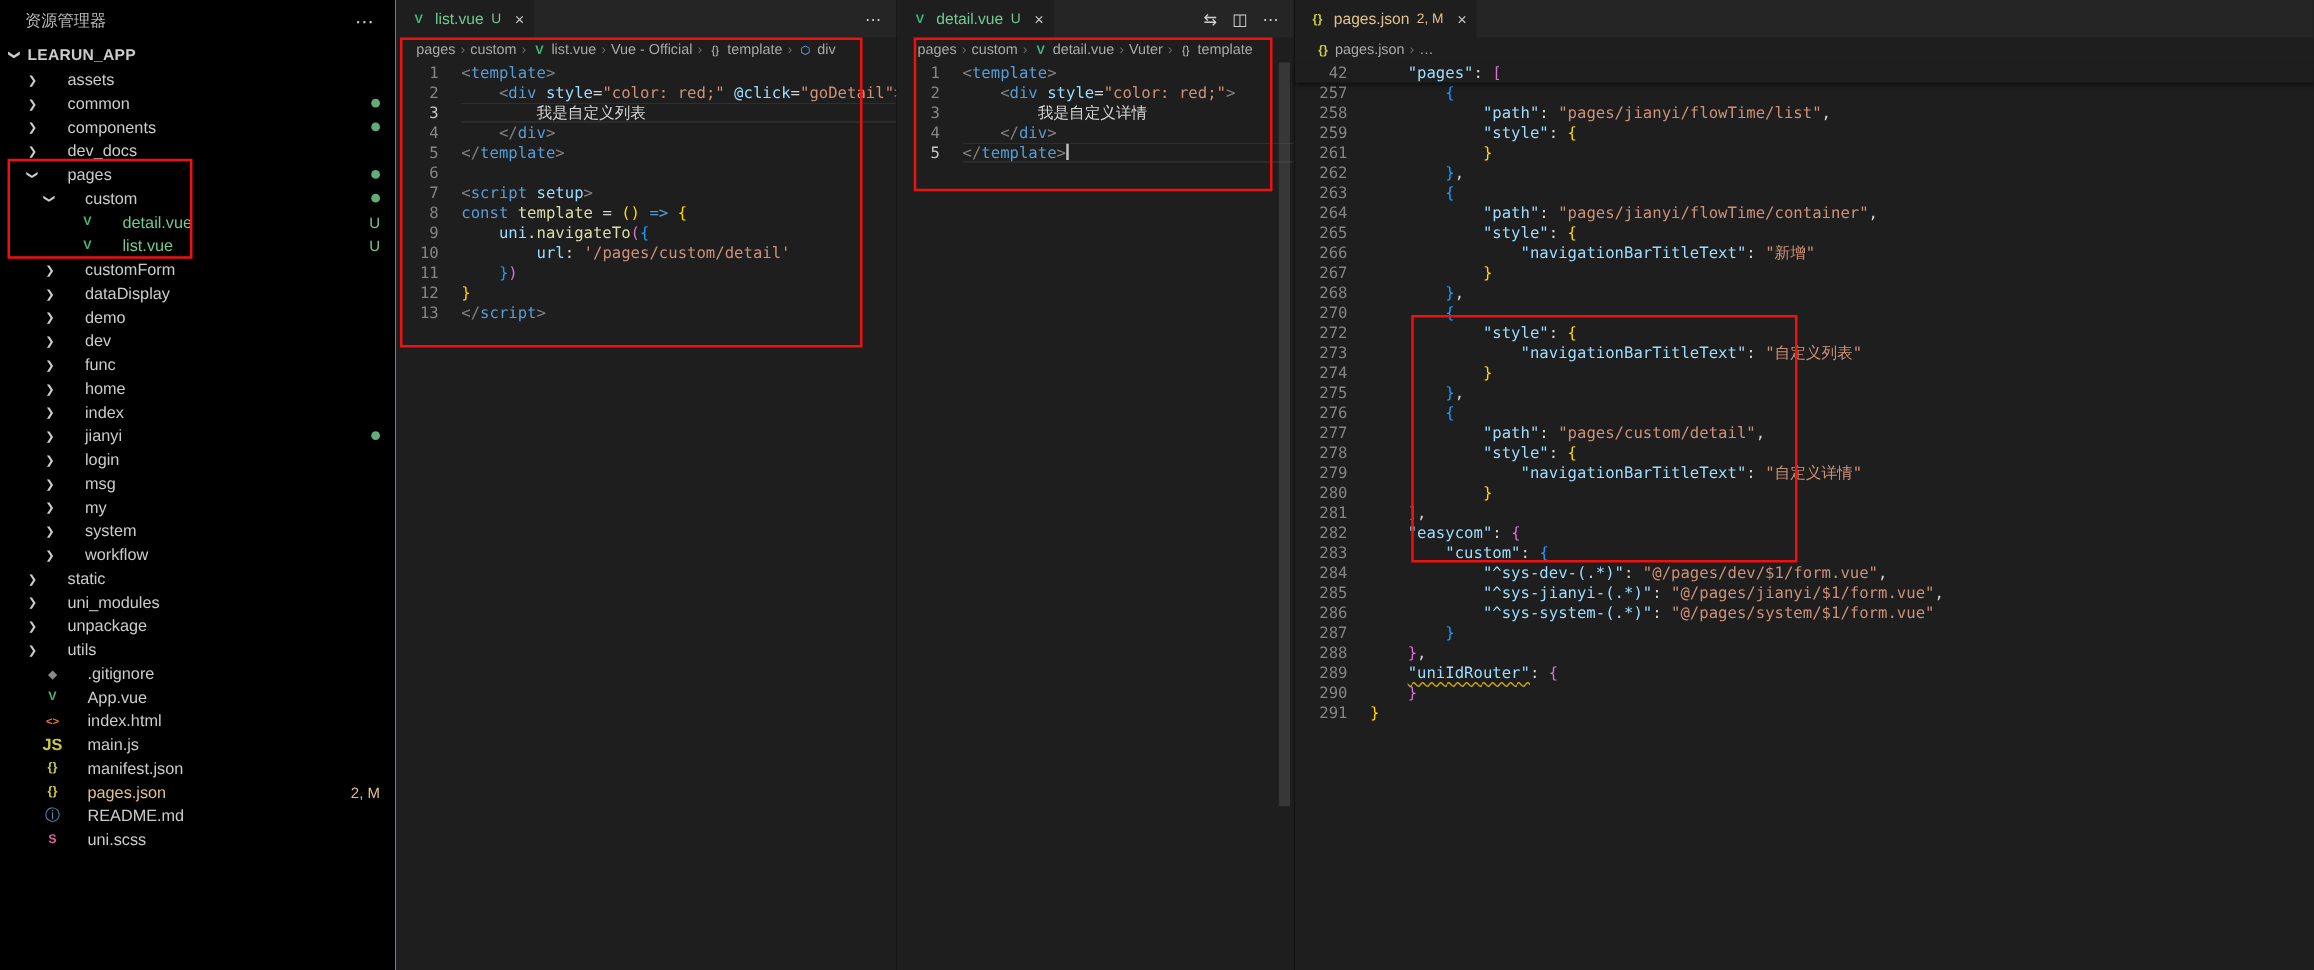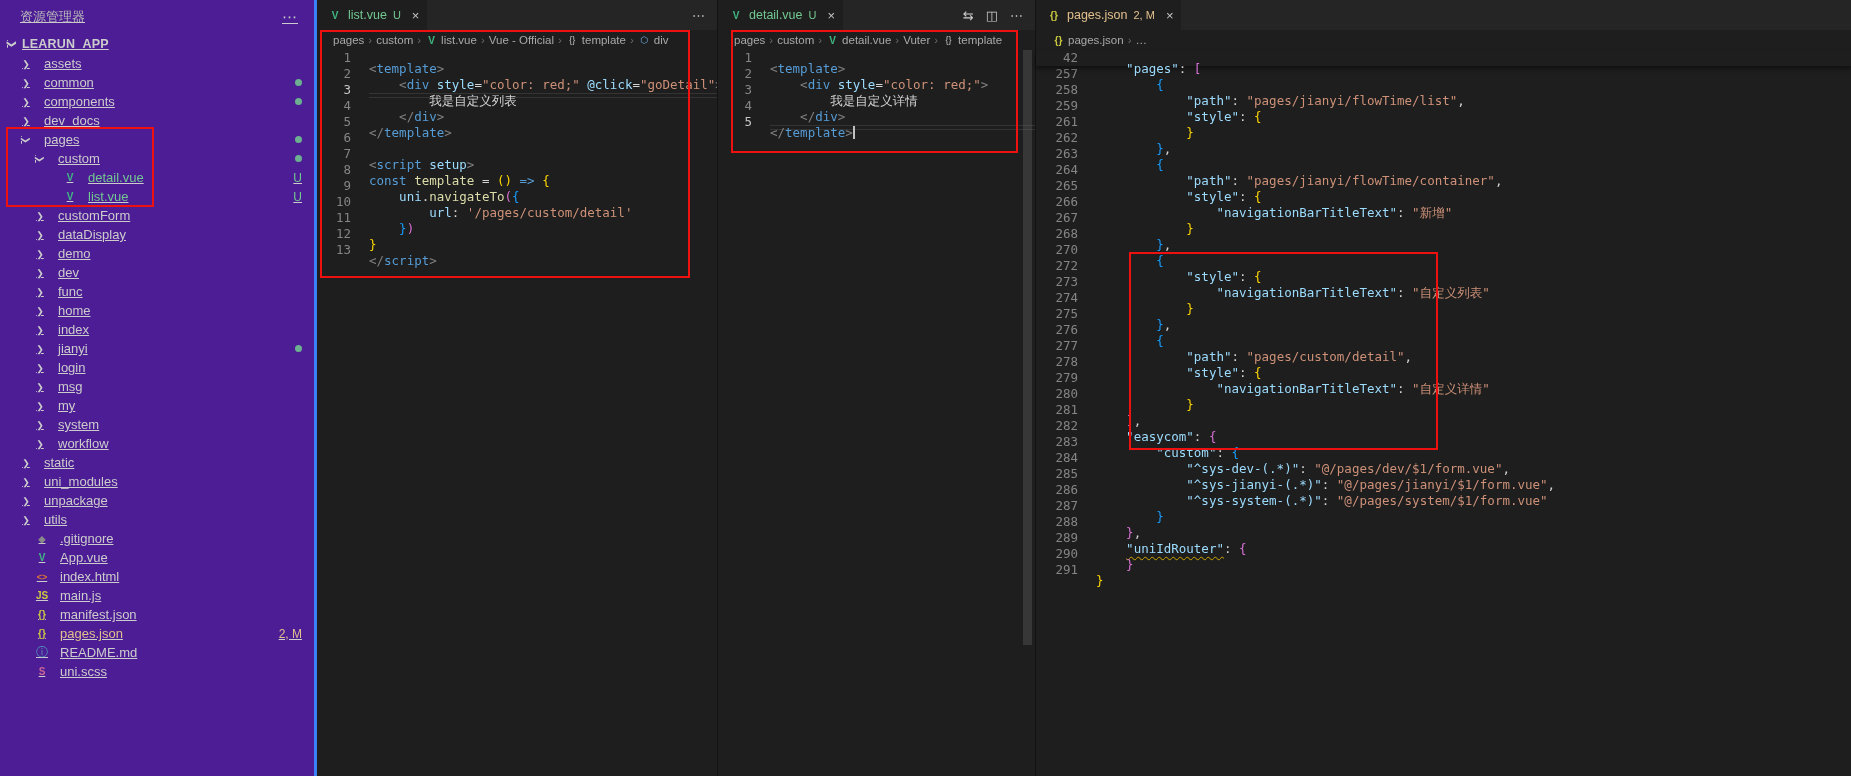--- a/index.html
+++ b/index.html
@@ -5,40 +5,40 @@
   * { box-sizing: border-box; }
   html,body { margin:0; padding:0; }
   body {
     width:1851px; height:776px; position:relative; overflow:hidden;
     background:#1e1e1e; font-family:"Liberation Sans", sans-serif;
     -webkit-font-smoothing:antialiased; color:#cccccc;
   }
   .workbench { display:flex; width:100%; height:100%; }
 
   
-  .sidebar { width:317px; flex:none; background:#4c1d95; border-right:3px solid #3b82f6; overflow:hidden;text-decoration:underline; }
+  .sidebar { width:317px; flex:none; background:#000000; border-right:1px solid #3b82f6; overflow:hidden; }
   .sb-header { height:34px; display:flex; align-items:center; justify-content:space-between; padding:0 16px 0 20px; color:#bbbbbb; font-size:13px; }
   .sb-more { color:#cccccc; cursor:pointer; font-size:15px; letter-spacing:1px; }
   .root-row { display:flex; align-items:center; height:20px; padding-left:4px; color:#cccccc; font-weight:700; font-size:12.5px; cursor:pointer; }
   .root-label { margin-left:2px; letter-spacing:.2px; }
   .tree { overflow:hidden; }
   .trow { display:flex; align-items:center; height:19px; color:#cccccc; font-size:13px; padding-right:12px; cursor:pointer; white-space:nowrap; }
   .twisty { width:16px; flex:none; font-size:9px; color:#cccccc; display:inline-flex; justify-content:center; }
   .twisty.open { transform:rotate(90deg); }
-  .tlabel { margin-left:10px; }
+  .tlabel { margin-left:20px; }
   .st-untracked { color:#73c991; }
   .st-modified { color:#e2c08d; }
   .gitbadge { margin-left:auto; font-size:12px; }
   .dot { margin-left:auto; width:7px; height:7px; border-radius:50%; background:#73c991; opacity:.85; flex:none; }
 
   
   .fi { display:inline-flex; width:16px; flex:none; justify-content:center; align-items:center; font-weight:700; font-size:10px; font-family:"Liberation Sans",sans-serif; }
   .fi-vue { color:#41b883; }
   .fi-json { color:#cbcb41; }
-  .fi-js { color:#cbcb41; font-size:10px; }
+  .fi-js { color:#cbcb41; font-size:13px; }
   .fi-html { color:#e37933; font-size:9px; }
   .fi-readme { color:#519aba; font-weight:400; font-size:12px; }
   .fi-gitignore { color:#8a8a8a; font-size:9px; }
   .fi-scss { color:#cc6699; }
   .fi-sym-braces { color:#c5c5c5; font-weight:400; font-size:9px; }
   .fi-sym-box { color:#75beff; font-weight:400; font-size:9px; }
 
   
   .editors { flex:1; display:flex; min-width:0; }
   .egroup { position:relative; background:#1e1e1e; display:flex; flex-direction:column; }
@@ -56,21 +56,21 @@
   .crumb { display:flex; align-items:center; gap:3px; cursor:pointer; }
   .crumb .fi { width:13px; }
   .crumb-sep { color:#6a6a6a; }
 
   .sticky { flex:none; position:relative; z-index:3; background:#1e1e1e; box-shadow:0 3px 4px rgba(0,0,0,.45); }
   .code { flex:1; overflow:hidden; position:relative; }
   .cline { display:flex; height:16px; line-height:16px; font-family:"DejaVu Sans Mono", monospace; font-size:12.5px; }
   .gut { flex:none; text-align:right; color:#858585; }
   .e1 .gut, .e2 .gut { width:52px; padding-right:18px; }
   .e3 .gut { width:60px; padding-right:18px; }
-  .ct { white-space:pre; flex:1; min-width:0; color:#d4d4d4;margin-top:11px; }
+  .ct { white-space:pre; flex:1; min-width:0; color:#d4d4d4; }
   .cline.current .ct { box-shadow:inset 0 1px 0 #343434, inset 0 -1px 0 #343434; }
   .cline.current .gut { color:#c6c6c6; }
   .caret { display:inline-block; width:2px; height:13px; background:#c0c0c0; vertical-align:-2px; }
 
   
   .tk-tag { color:#569cd6; }
   .tk-attr { color:#9cdcfe; }
   .tk-str { color:#ce9178; }
   .tk-pln { color:#d4d4d4; }
   .tk-pun { color:#808080; }

